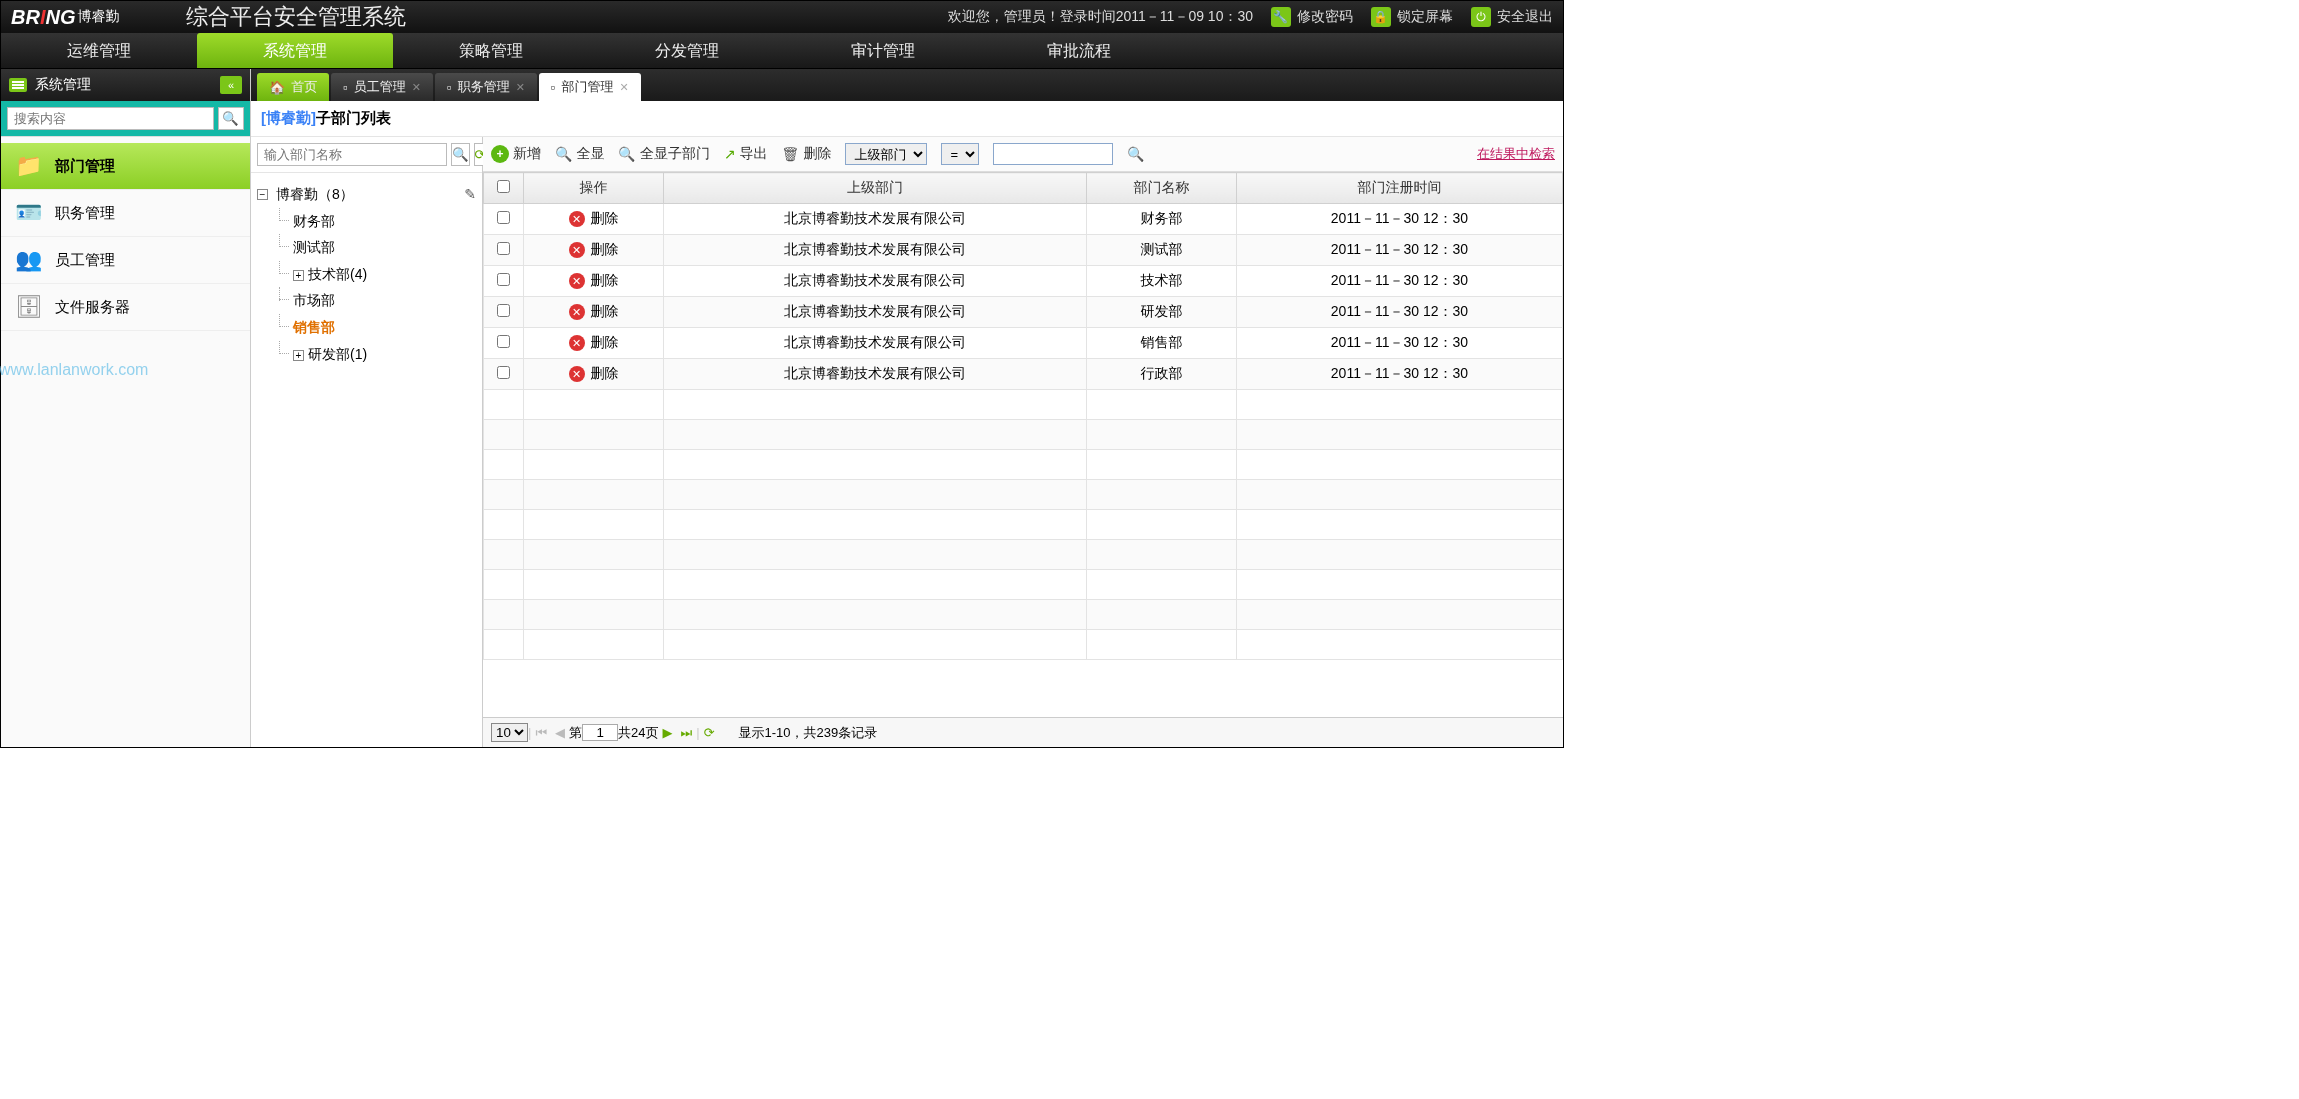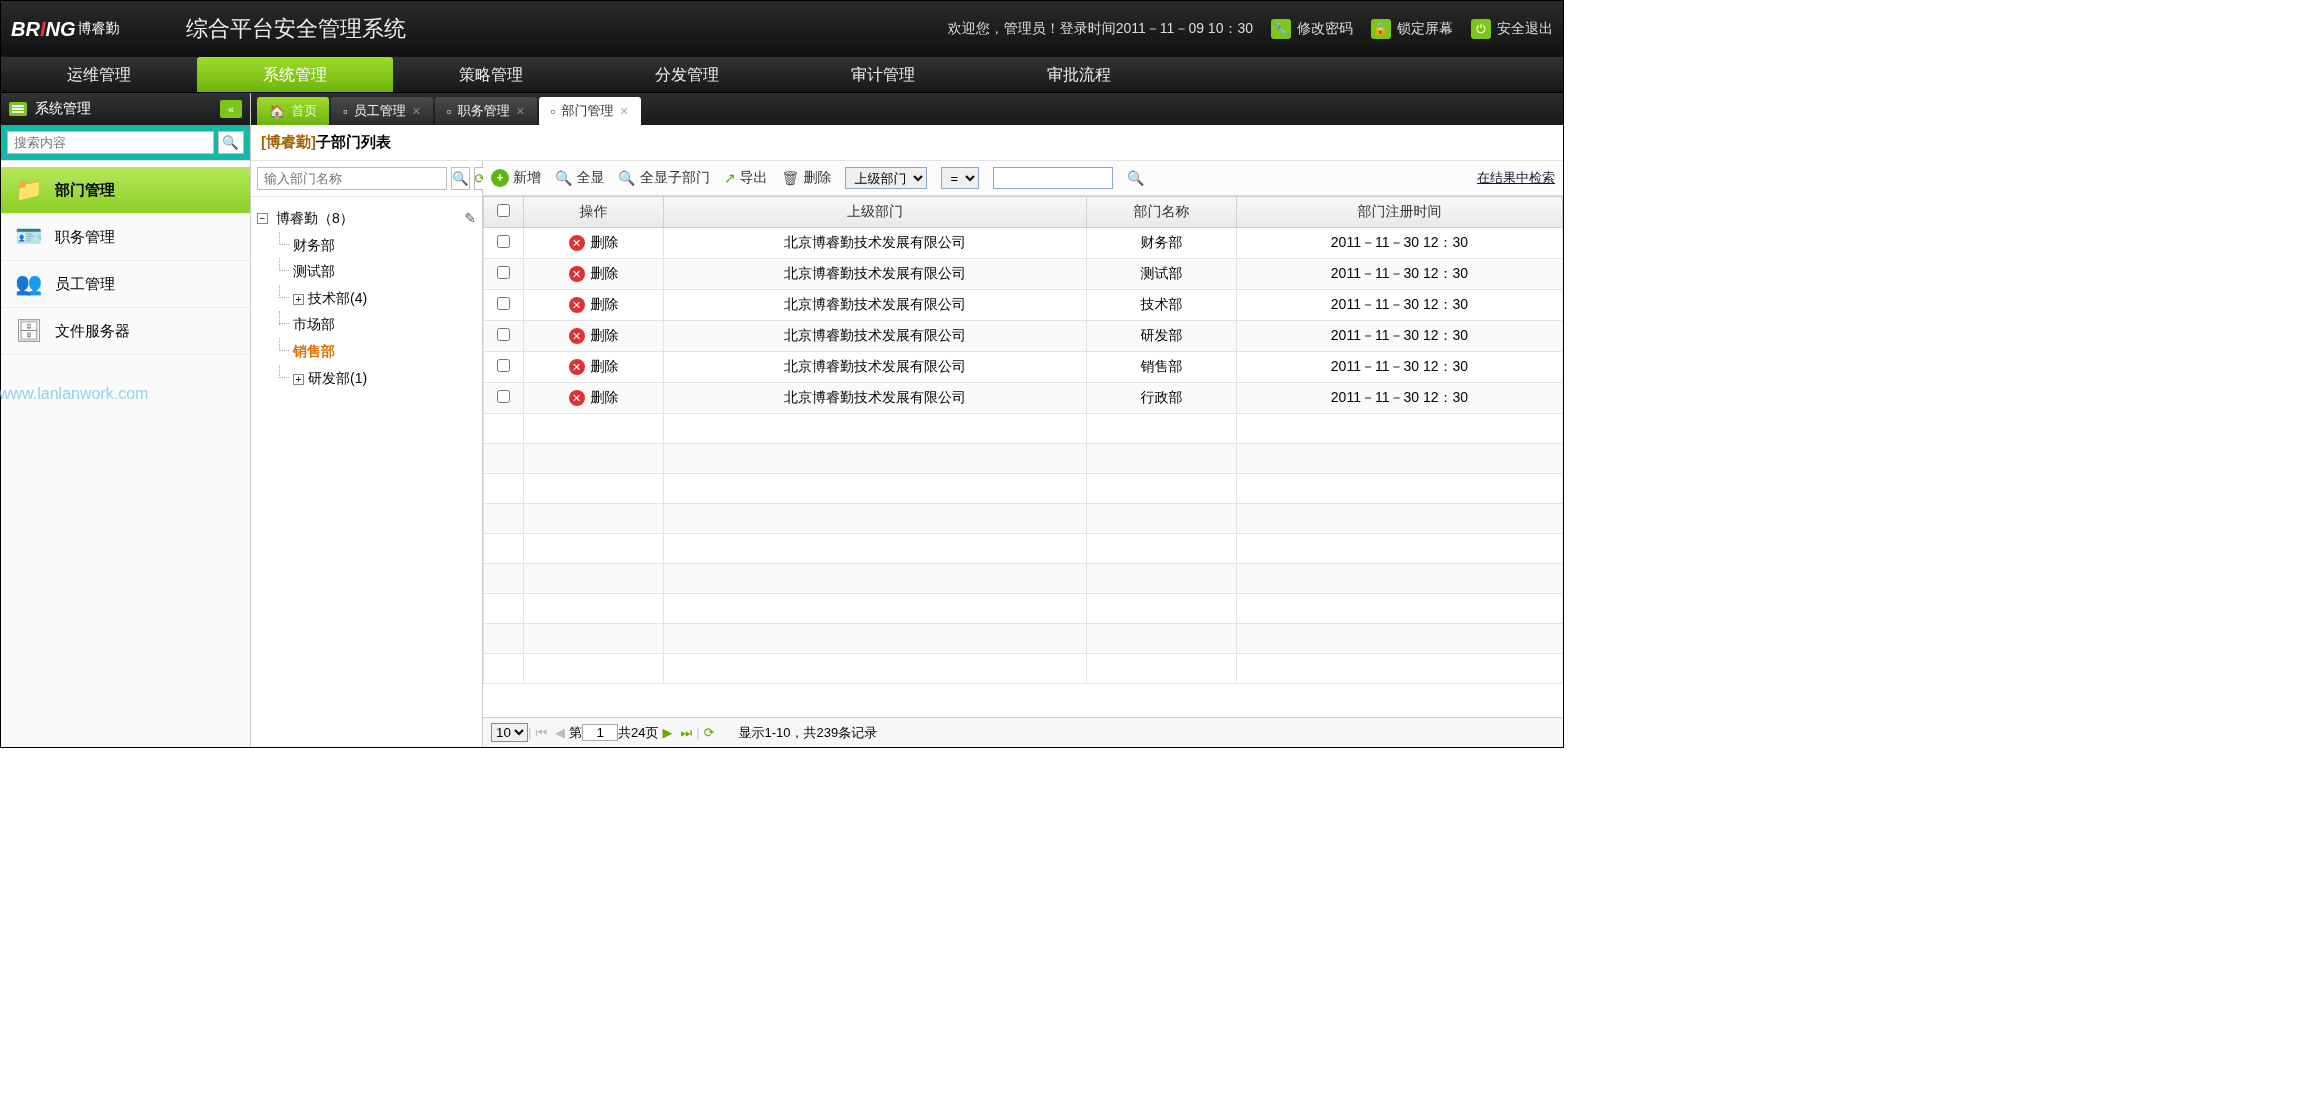--- a/index.html
+++ b/index.html
@@ -1,20 +1,20 @@
 <!DOCTYPE html>
 <html><head>
 <meta charset="utf-8">
 <style>
 * { box-sizing: border-box; margin: 0; padding: 0; }
 body { font-family: "Microsoft YaHei", Arial, sans-serif; font-size: 14px; background: #fff; overflow: hidden; }
 .app { width: 1564px; height: 748px; display: flex; flex-direction: column; border: 1px solid #000; }
 
 
-.header { background: linear-gradient(#2a2a2a, #111); color: #fff; height: 56px; display: flex; align-items: center; padding: 0 10px; }
+.header { background: linear-gradient(#2a2a2a, #111); color: #fff; height: 32px; display: flex; align-items: center; padding: 0 10px; }
 .logo { width: 165px; display: flex; align-items: center; }
 .logo-text { font-style: italic; font-weight: bold; font-size: 20px; color: #fff; }
 .logo-text .r { color: #e33; }
 .logo-sub { font-size: 14px; margin-left: 2px; }
 .app-title { font-size: 22px; color: #eee; margin-left: 10px; }
 .header-right { margin-left: auto; display: flex; align-items: center; gap: 18px; color: #ddd; font-size: 14px; }
 .header-btn { display: flex; align-items: center; gap: 6px; cursor: pointer; }
 .icon-box { width: 20px; height: 20px; border-radius: 3px; display: inline-flex; align-items: center; justify-content: center; font-size: 12px; }
 .ib-green { background: #7bc618; color: #fff; }
 
@@ -44,42 +44,42 @@
 .tabs { background: linear-gradient(#2d2d2d,#1a1a1a); height: 32px; display: flex; align-items: flex-end; padding: 0 6px; gap: 2px; }
 .tab { background: linear-gradient(#4a4a4a,#2a2a2a); color: #eee; padding: 5px 12px; border-radius: 3px 3px 0 0; display: flex; align-items: center; gap: 6px; font-size: 13px; cursor:pointer;}
 .tab.home { background: linear-gradient(#9edb2a,#6eb40e); }
 .tab.active { background: #fff; color: #333; }
 .tab .close { color: #888; font-size: 11px; cursor:pointer;}
 .tab.active .close { color:#aaa; }
 
 .content { flex:1; display:flex; background:#fff; min-height:0;}
 .tree-panel { width: 232px; border-right: 1px solid #ccc; display:flex; flex-direction:column;}
 .panel-title { padding: 8px 10px; font-size: 15px; font-weight: bold; background:#fff; border-bottom:1px solid #e5e5e5;}
-.panel-title .green { color: #a16207; }
+.panel-title .green { color: #3b82f6; }
 .tree-search { display:flex; padding:6px; gap:4px; border-bottom:1px solid #e5e5e5;}
 .tree-search input { flex:1; border:1px solid #bbb; padding:3px 6px; font-size:13px;}
 .tree { padding: 8px 6px; font-size: 14px; line-height: 1.9; }
 .tree-root { display:flex; align-items:center; gap:4px;}
 .tree ul { list-style:none; padding-left: 22px;}
 .tree li { position:relative; padding-left:14px;}
 .tree li::before { content:""; position:absolute; left:0; top:0; bottom:50%; border-left:1px dotted #aaa;}
 .tree li::after { content:""; position:absolute; left:0; top:12px; width:10px; border-top:1px dotted #aaa;}
 .expander { display:inline-block; width:11px; height:11px; border:1px solid #888; text-align:center; line-height:9px; font-size:10px; margin-right:4px; background:#fff; cursor:pointer;}
 .tree .selected { color: #e07000; font-weight: bold; }
 .edit-icon { margin-left:auto; cursor:pointer; opacity:0.7;}
 
 .grid-panel { flex:1; display:flex; flex-direction:column; min-width:0;}
 .toolbar { display:flex; align-items:center; padding:6px 8px; gap:14px; border-bottom:1px solid #ddd; background:#fbfbfb;}
 .tool-btn { display:flex; align-items:center; gap:4px; font-size:14px; cursor:pointer; color:#333;}
 .tool-btn .ti { width:18px; height:18px; display:inline-flex; align-items:center; justify-content:center; border-radius:50%; font-size:12px;}
 .ti-add { background:#5cb811; color:#fff; font-weight:bold;}
 .ti-trash { color:#555; }
 .toolbar select, .toolbar input[type=text].cond { border:1px solid #8aa7cc; padding:2px 4px; font-size:13px; height:22px;}
 .toolbar .cond { width:120px;}
-.result-link { margin-left:auto; color:#0f172a; text-decoration:underline; cursor:pointer; font-size:13px;}
+.result-link { margin-left:auto; color:#be185d; text-decoration:underline; cursor:pointer; font-size:13px;}
 
 .grid-wrap { flex:1; overflow:auto; }
 table.grid { width:100%; border-collapse:collapse; font-size:14px;}
 table.grid th { background: linear-gradient(#f8f8f8,#e8e8e8); border:1px solid #d0d0d0; padding:6px; font-weight:normal; color:#333;margin-top:48px;}
 table.grid td { border:1px solid #e3e3e3; padding:6px; text-align:center; height:30px;}
 table.grid tr:nth-child(even) td { background:#fafafa;}
 .del-link { display:inline-flex; align-items:center; gap:6px; cursor:pointer;}
 .del-icon { width:16px; height:16px; border-radius:50%; background:#d33; color:#fff; font-size:11px; line-height:16px; text-align:center;}
 
 .pager { border-top:1px solid #ccc; padding:5px 8px; display:flex; align-items:center; font-size:13px; background:#f7f7f7;}

